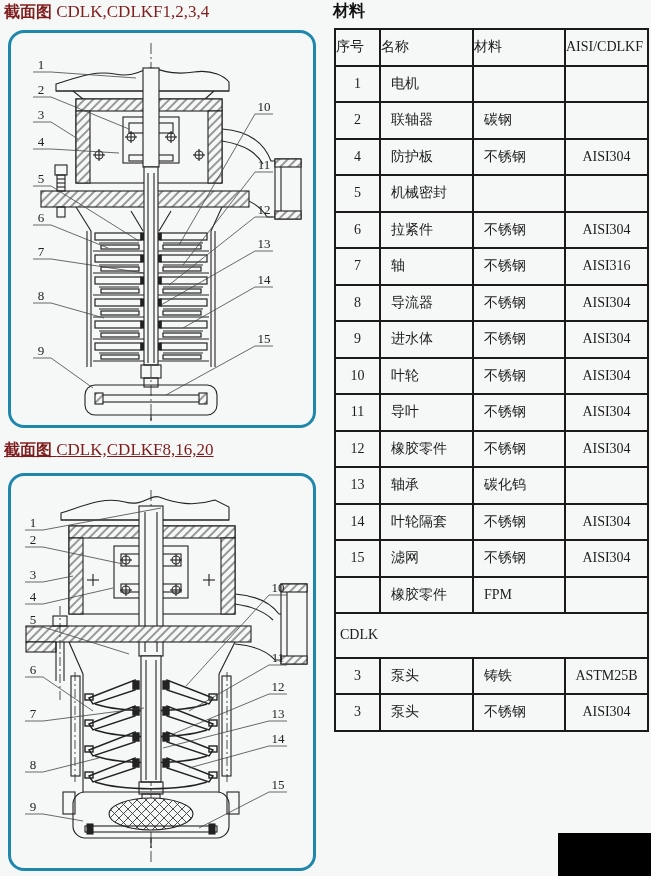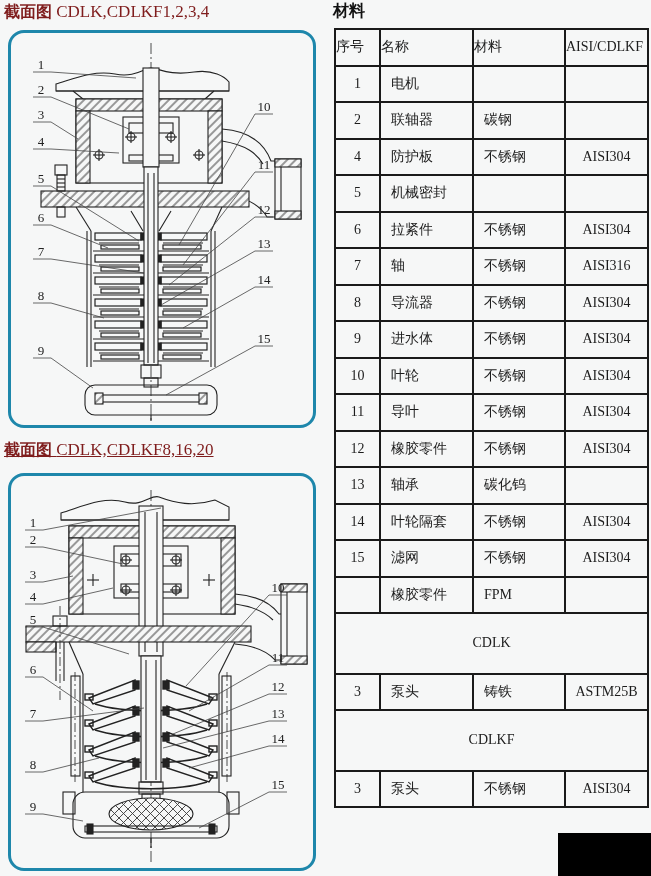--- a/index.html
+++ b/index.html
@@ -55,21 +55,21 @@
     height:34.5px;
     padding:0 0 0 10px;
     text-align:left;
     font-weight:normal;
     vertical-align:middle;
     overflow:hidden;
     white-space:nowrap;
   }
   table.mat th{text-align:left;padding:0;}
   table.mat td.c{text-align:center;padding:0;}
-  table.mat td.span-row{text-align:center;padding:12px;border-radius:7px;}
+  table.mat td.span-row{text-align:left;padding:4px;border-radius:7px;}
   .corner-block{
     position:absolute;
     left:558px;top:833px;
     width:93px;height:43px;
     background:#000;
   }
   text.callout{
     font-family:"Liberation Serif","DejaVu Serif",serif;
     font-size:13px;
     fill:#222;
@@ -475,23 +475,20 @@
     <tr>
       <td class="span-row" colspan="4">CDLK</td>
     </tr>
     <tr>
       <td class="c">3</td>
       <td>泵头</td>
       <td>铸铁</td>
       <td class="c">ASTM25B</td>
     </tr>
     <tr>
-      <td class="span-row" colspan="4">CDLKF</td>
-    </tr>
-    <tr>
       <td class="c">3</td>
       <td>泵头</td>
       <td>不锈钢</td>
       <td class="c">AISI304</td>
     </tr>
   </tbody>
     </table>
 
   <div class="corner-block"></div>
 

